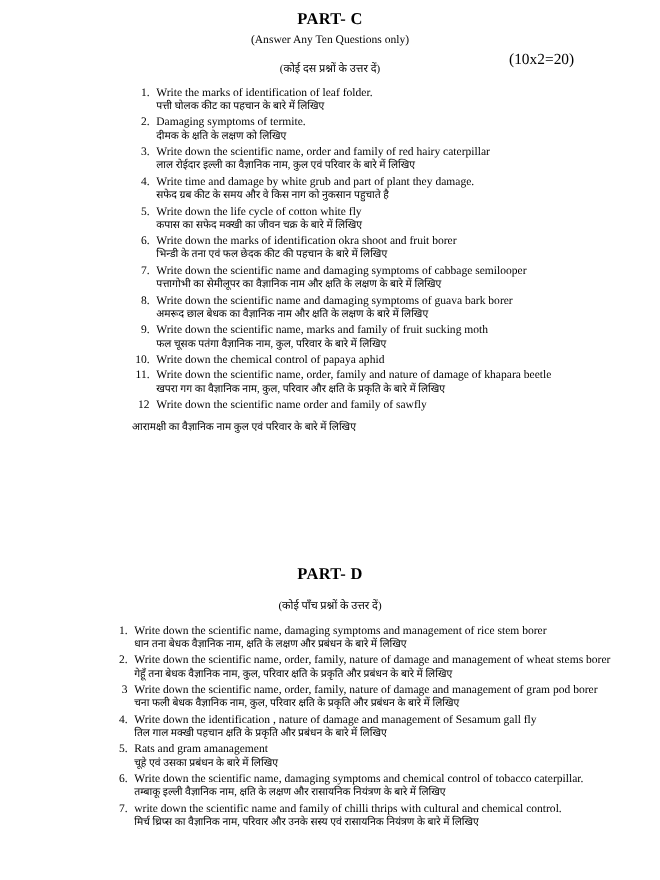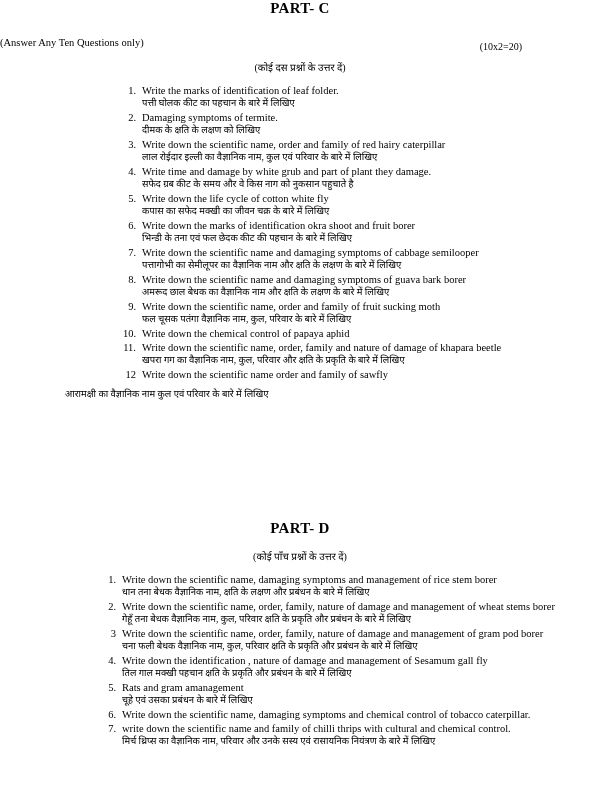--- a/index.html
+++ b/index.html
@@ -24,30 +24,30 @@
   .section {
     width: 100%;
   }
   .part-title {
     text-align: center;
     font-weight: bold;
     font-size: 15px;
     letter-spacing: 0.3px;
   }
   .sub-line {
-    text-align: left;
+    text-align: center;
     font-size: 10.5px;
-    margin-top: 20px;
+    margin-top: 4px;
     position: relative;
   }
   .sub-line .marks {
     position: absolute;
     right: 78px;
-    top: 4px;
-    font-size: 10px;
+    top: 16px;
+    font-size: 14px;
   }
   .hindi-line {
     text-align: center;
     font-size: 10px;
     margin-top: 12px;
   }
   .qlist {
     margin-top: 10px;
     padding-left: 0;
   }
@@ -73,31 +73,31 @@
     line-height: 13px;
   }
   .qhi {
     font-size: 9.5px;
     line-height: 13px;
   }
   
   .partc .qlist { margin-left: 110px; margin-right: 60px; }
   .partd .qlist { margin-left: 90px; margin-right: 45px; }
   .closing {
-    margin-left: 65px;
+    margin-left: 120px;
     font-size: 9.5px;
     margin-top: 6px;
   }
   .gap {
     height: 120px;
   }
   .partd .sub-line .marks {
     right: 95px;
   }
-  .partc-top { }
+  .partc-top { padding-top: 10px; }
 </style>
 </head>
 <body>
 
 <div class="page">
 
   <div class="section partc partc-top">
     <div class="part-title">PART- C</div>
     <div class="sub-line">
       <span>(Answer Any Ten Questions only)</span>
@@ -167,21 +167,21 @@
         <div class="qnum">8.</div>
         <div class="qbody">
           <div class="qen">Write down the scientific name and damaging symptoms of guava bark borer</div>
           <div class="qhi">अमरूद छाल बेधक का वैज्ञानिक नाम और क्षति के लक्षण के बारे में लिखिए</div>
         </div>
       </div>
 
       <div class="qitem">
         <div class="qnum">9.</div>
         <div class="qbody">
-          <div class="qen">Write down the scientific name, order and family of fruit sucking moth</div>
+          <div class="qen">Write down the scientific name, marks and family of fruit sucking moth</div>
           <div class="qhi">फल चूसक पतंगा वैज्ञानिक नाम, कुल, परिवार के बारे में लिखिए</div>
         </div>
       </div>
 
       <div class="qitem">
         <div class="qnum">10.</div>
         <div class="qbody">
           <div class="qen">Write down the chemical control of papaya aphid</div>
         </div>
       </div>
@@ -251,20 +251,21 @@
         <div class="qbody">
           <div class="qen">Rats and gram amanagement</div>
           <div class="qhi">चूहे एवं उसका प्रबंधन के बारे में लिखिए</div>
         </div>
       </div>
 
       <div class="qitem">
         <div class="qnum">6.</div>
         <div class="qbody">
           <div class="qen">Write down the scientific name, damaging symptoms and chemical control of tobacco caterpillar.</div>
+          <div class="qhi">तम्बाकू इल्ली वैज्ञानिक नाम, क्षति के लक्षण और रासायनिक नियंत्रण के बारे में लिखिए</div>
         </div>
       </div>
 
       <div class="qitem">
         <div class="qnum">7.</div>
         <div class="qbody">
           <div class="qen">write down the scientific name and family  of chilli thrips with cultural and chemical control.</div>
           <div class="qhi">मिर्च थ्रिप्स का वैज्ञानिक नाम, परिवार और उनके सस्य एवं रासायनिक नियंत्रण के बारे में लिखिए</div>
         </div>
       </div>

